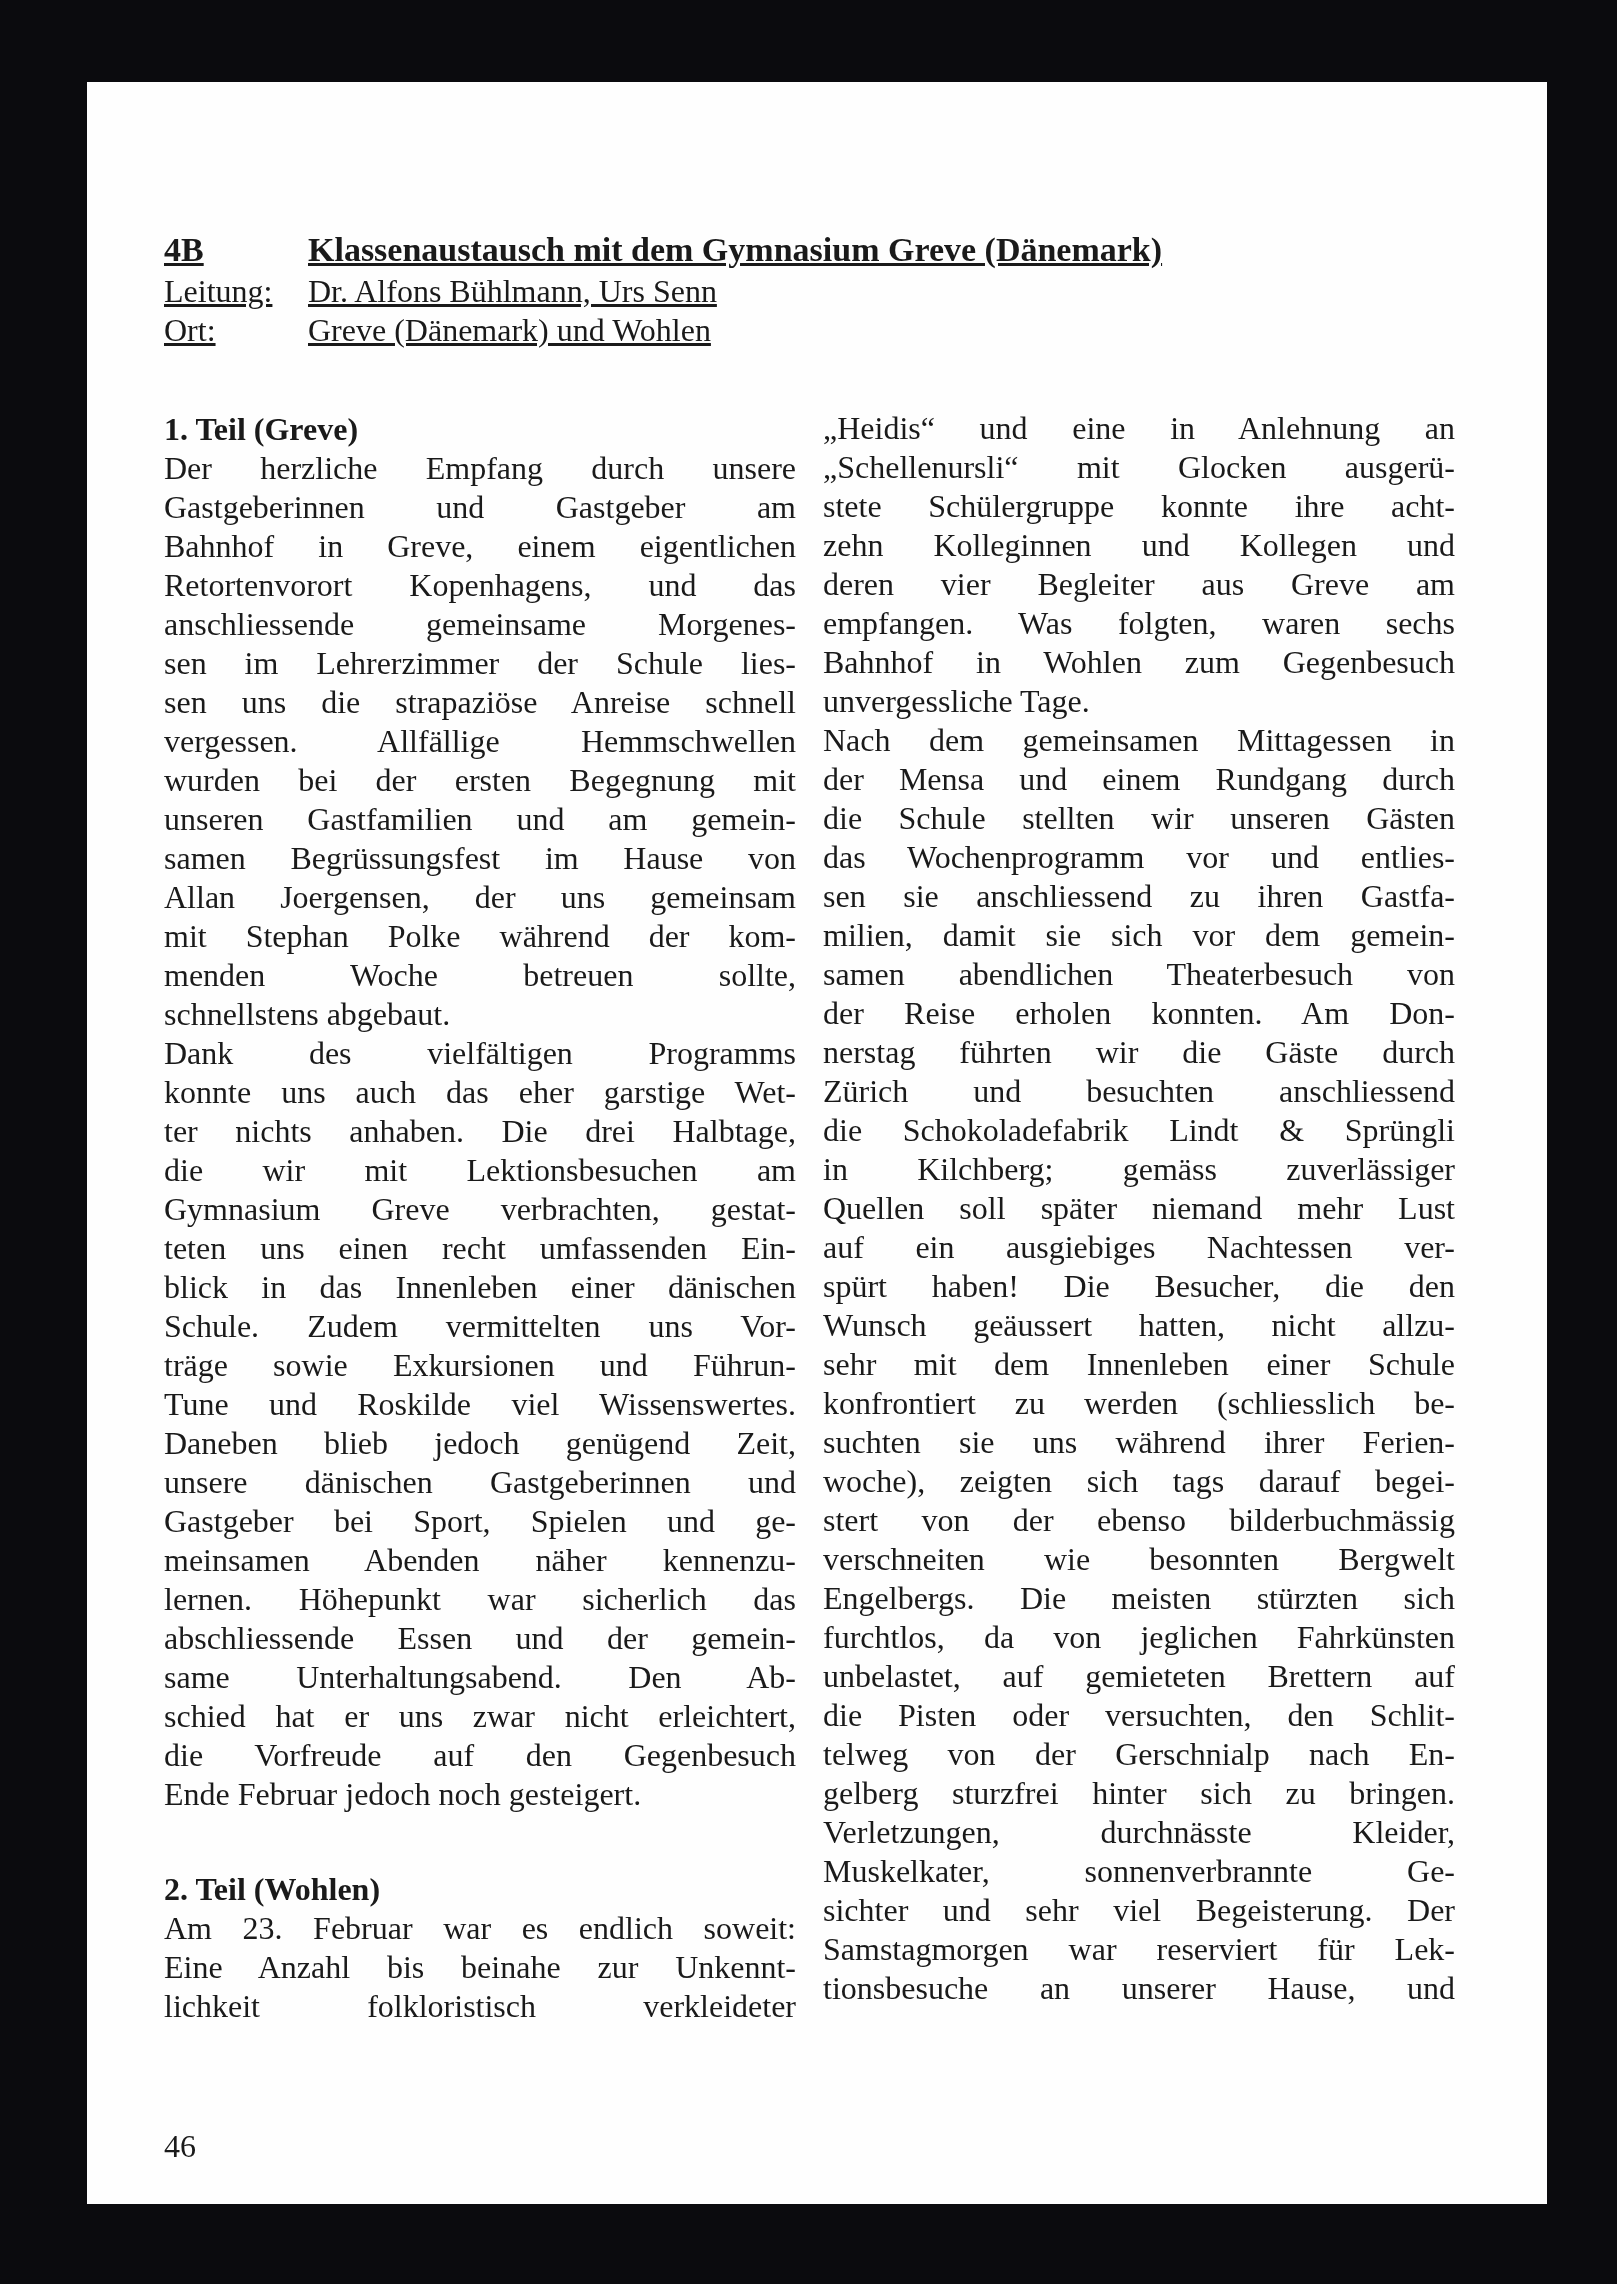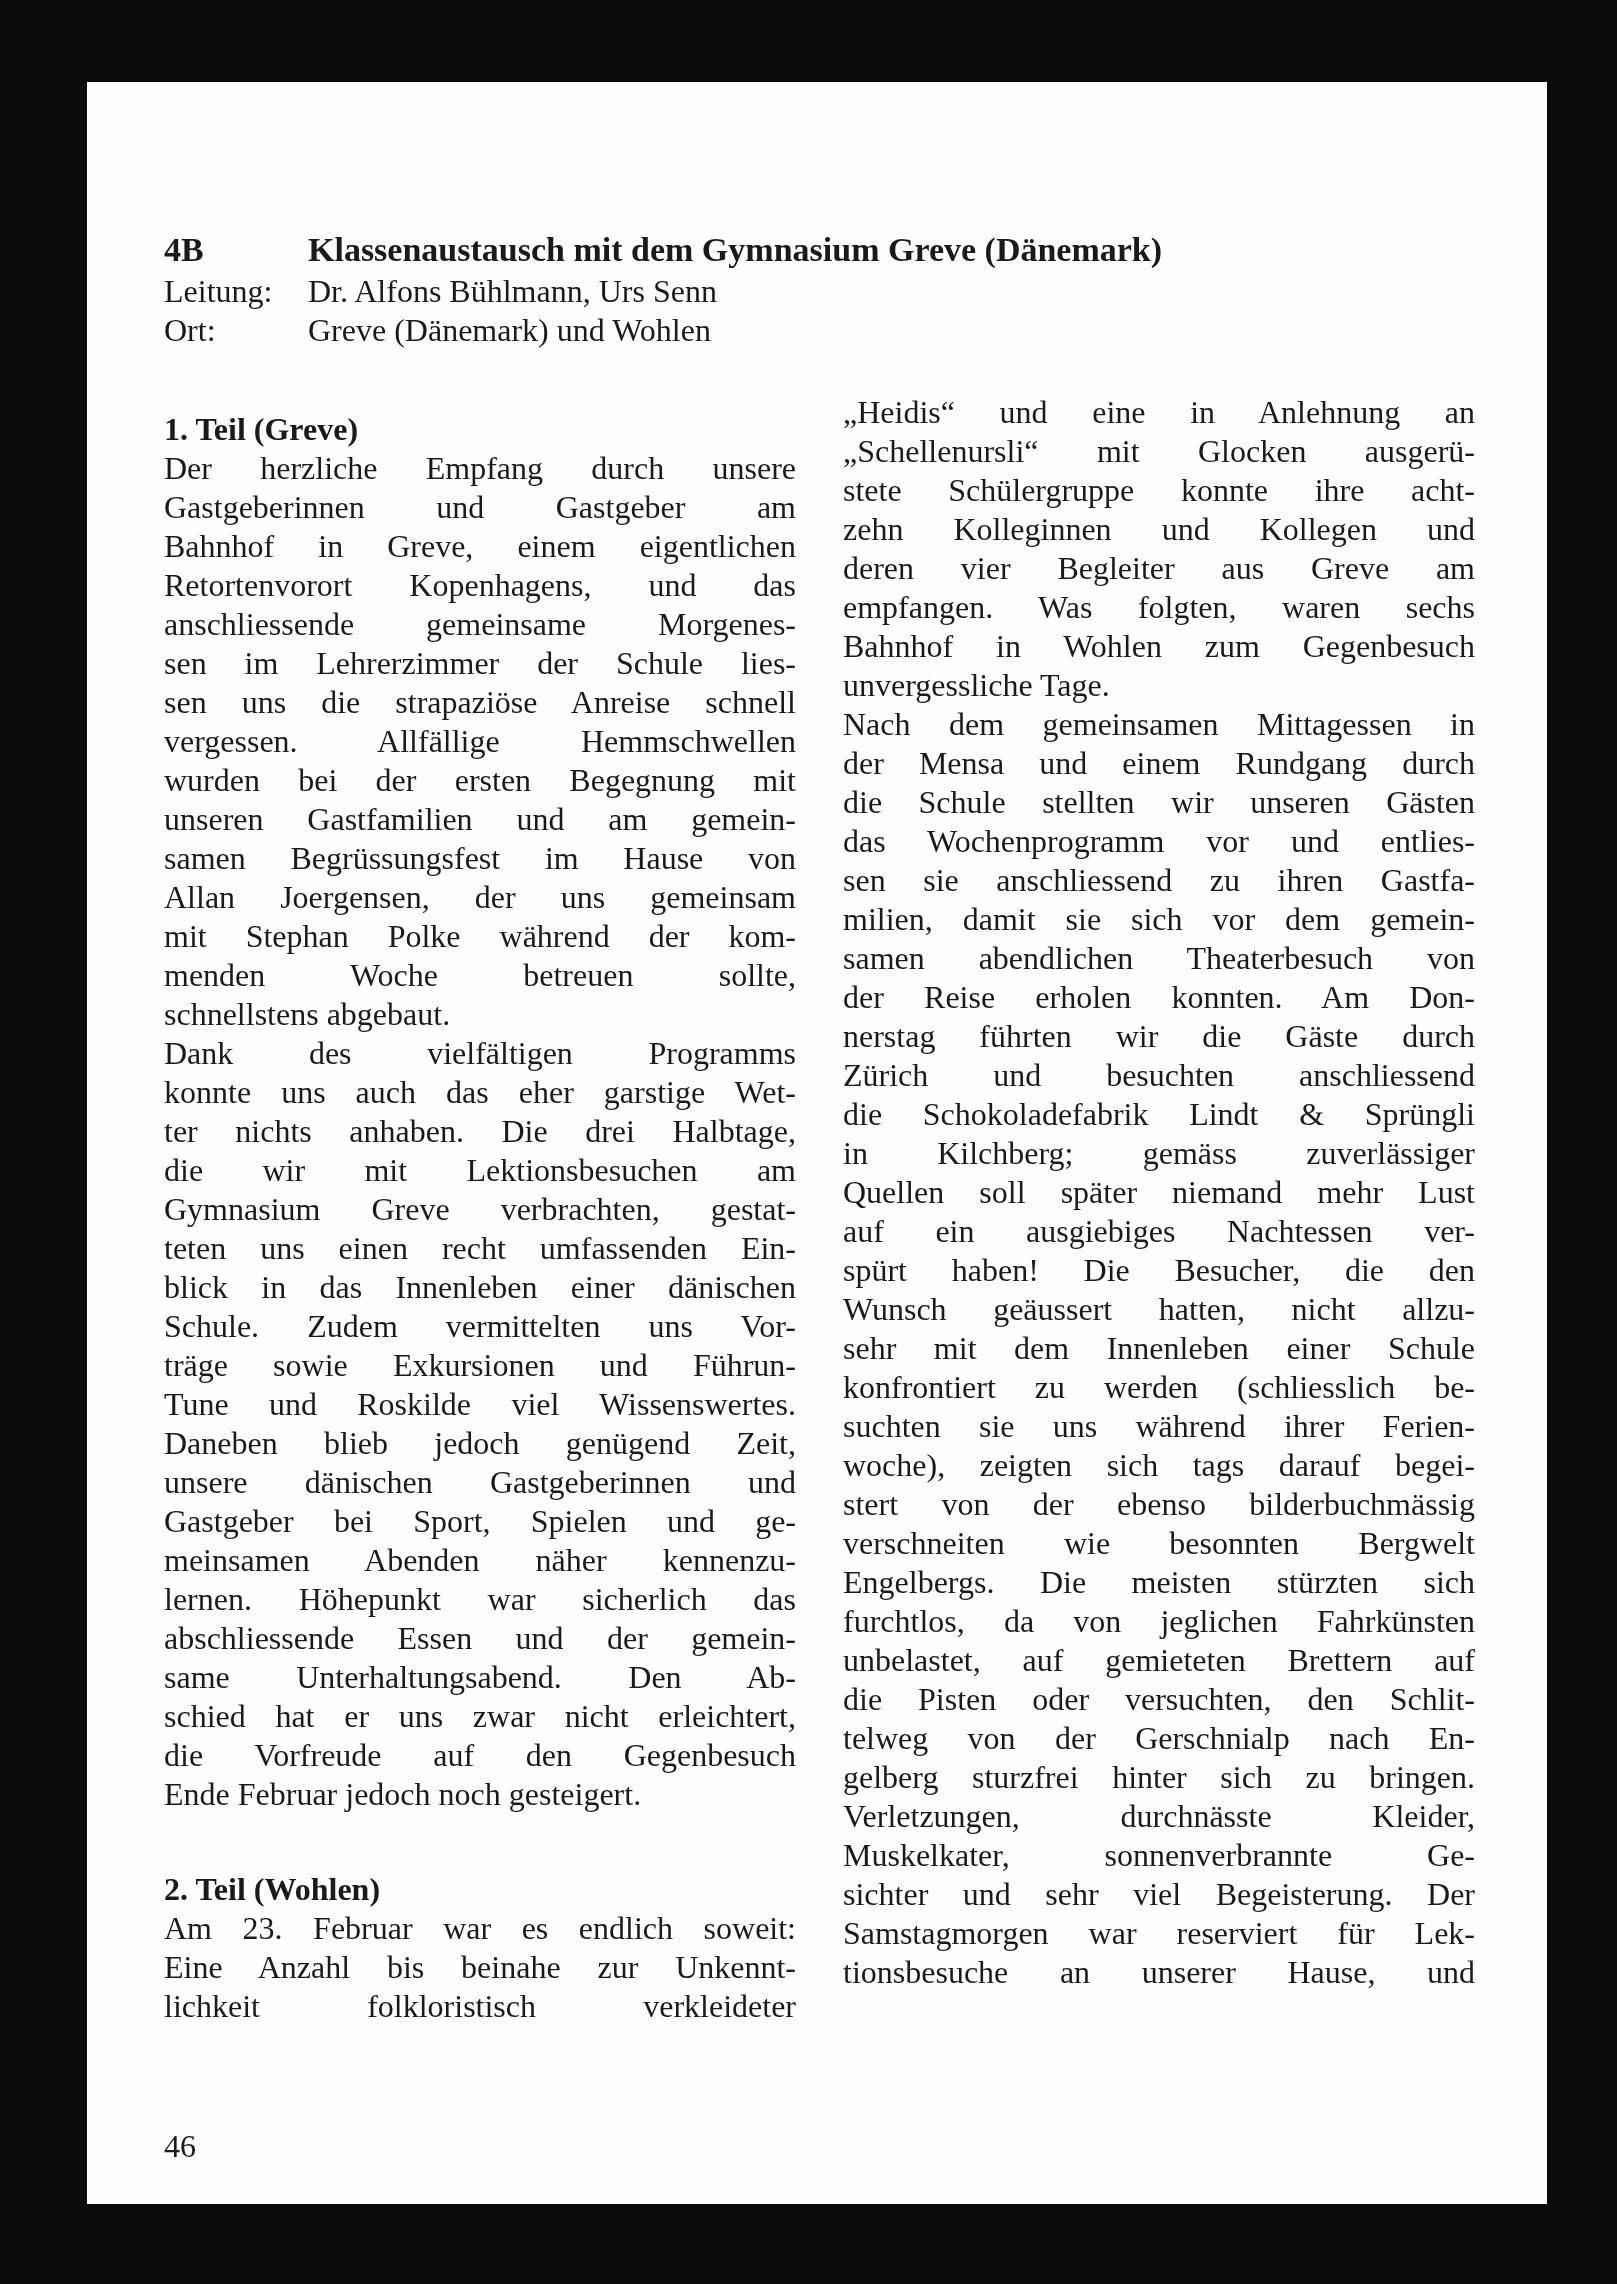--- a/index.html
+++ b/index.html
@@ -3,27 +3,27 @@
 <meta charset="utf-8">
 <style>
   html, body { margin: 0; padding: 0; }
   body {
     width: 1618px; height: 2284px; background: #0b0b0e; position: relative; overflow: hidden;
     font-family: "Liberation Serif", "DejaVu Serif", serif; color: #1a1a1a;
   }
   .page {
     position: absolute; left: 87px; top: 82px; width: 1460px; height: 2122px; background: #fefefe;
   }
-  .header { position: absolute; left: 77px; top: 146px; width: 1310px; }
+  .header { position: absolute; left: 77px; top: 146px; width: 1310px; text-decoration: underline; }
   .hrow { display: flex; font-size: 32px; line-height: 39px; white-space: nowrap; }
   .hrow .k { width: 144px; flex: none; }
   .hrow.title { font-weight: bold; font-size: 34px; line-height: 44px; }
   .col { position: absolute; top: 311px; width: 632px; font-size: 32px; line-height: 39px; }
   .col.left { left: 77px; }
-  .col.right { left: 756px; }
+  .col.right { left: 736px; margin-top: 16px; }
   .line { display: block; text-align: justify; text-align-last: justify; white-space: nowrap; height: 39px; overflow: visible; }
   .line.last { text-align-last: left; }
   .sub { font-weight: bold; display: block; height: 39px; margin-top: 17px; }
   .gap { display: block; height: 39px; }
   .pageno { position: absolute; left: 77px; top: 1998px; font-size: 32px; line-height: 39px; margin-top: 47px; }
 </style>
 </head>
 <body>
 
 <div class="page">

